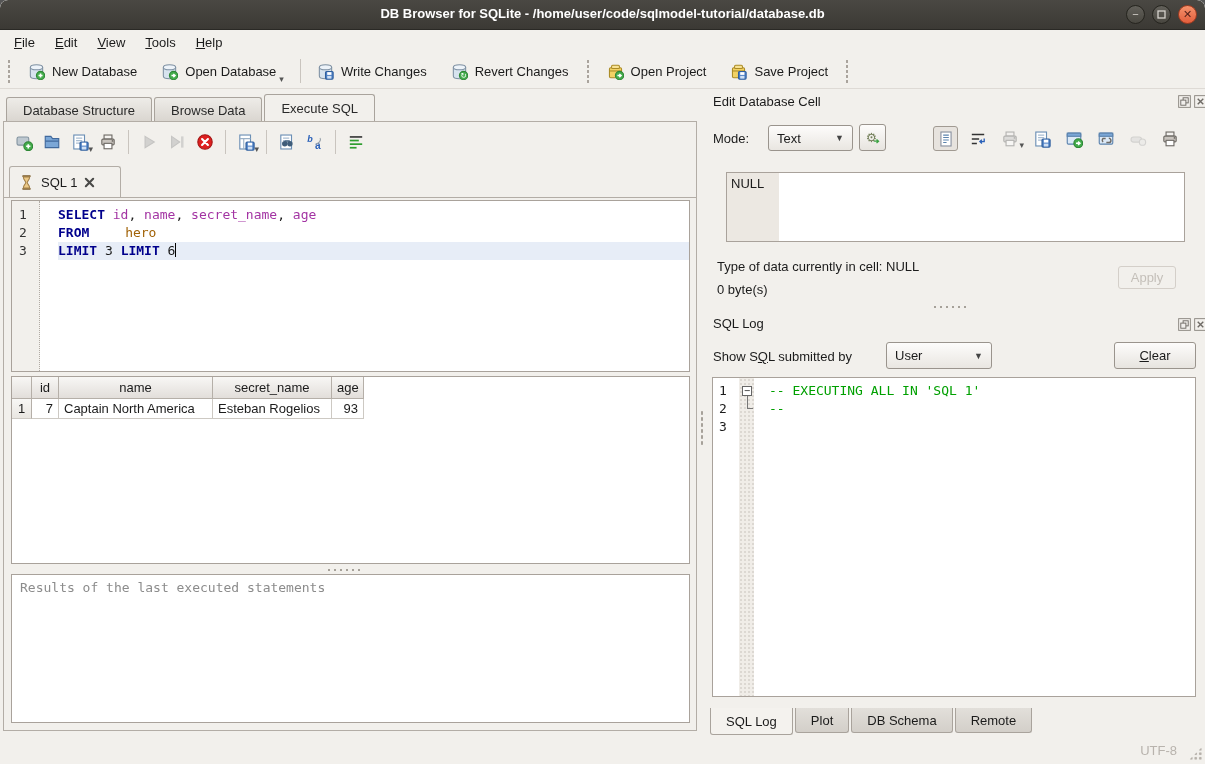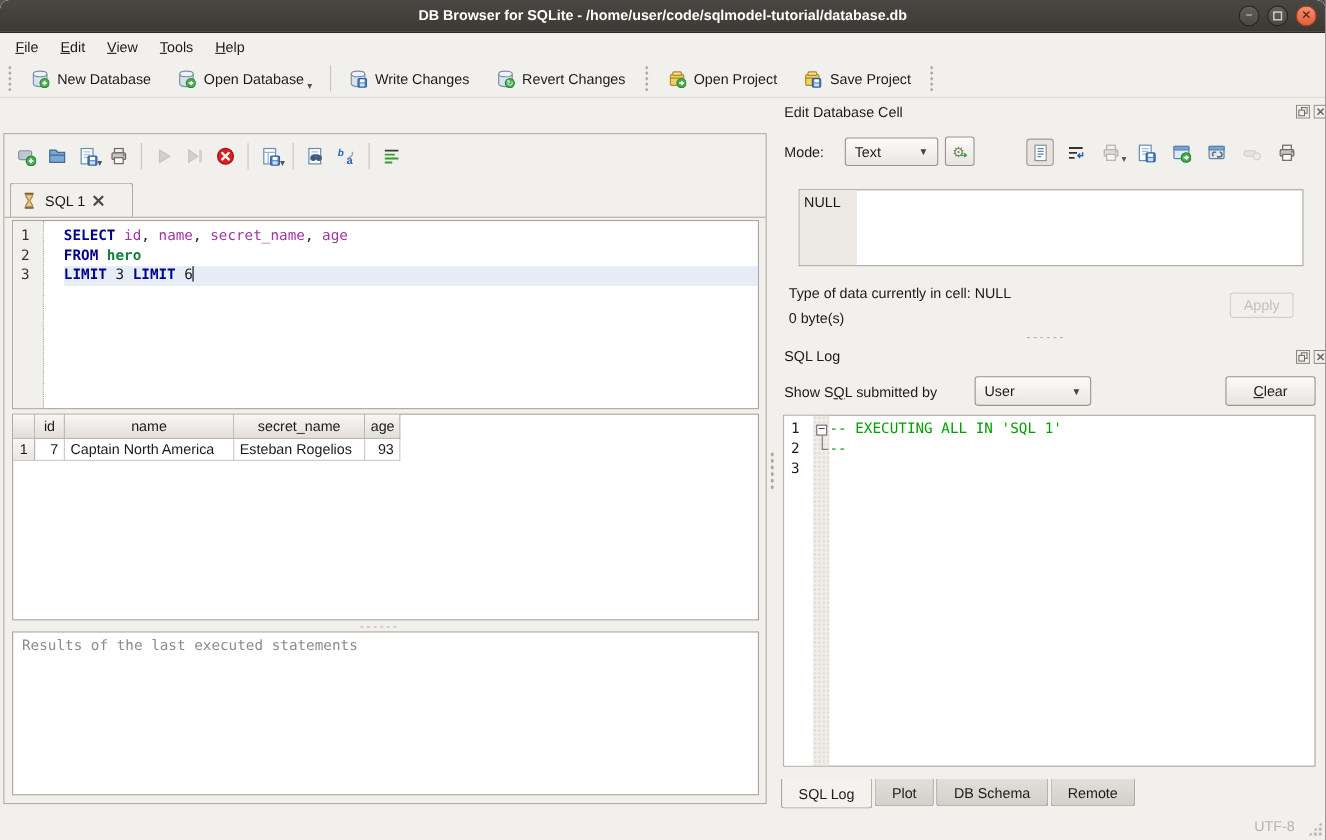--- a/index.html
+++ b/index.html
@@ -64,21 +64,21 @@
   .codeeditor{position:absolute;left:7px;top:78px;width:679px;height:172px;background:#fff;
     border:1px solid #a9a29b;font-family:"DejaVu Sans Mono","Liberation Mono",monospace;font-size:13px;}
   .gutter{position:absolute;left:0;top:0;bottom:0;width:28px;background:#f2f0ec;
     border-right:1px dotted #b1aba4;}
   .code-line{position:relative;height:18px;line-height:18px;white-space:pre;}
   .code-line.current{background:#e7edf7;}
   .code-line .lnum{position:absolute;left:-46px;width:28px;padding-left:7px;color:#333;background:transparent;}
   .code-area{position:absolute;left:29px;top:5px;right:0;padding-left:17px;}
   .kw{color:#00008c;font-weight:bold;}
   .idn{color:#a334a3;}
-  .tbn{color:#15803d;font-weight:bold;}
+  .tbn{color:#a16207;font-weight:normal;margin-left:28px;}
   .pl{color:#1a1a1a;}
   .cursor{display:inline-block;width:1px;height:14px;background:#000;vertical-align:-2px;}
 
   
   .resultstable{position:absolute;left:7px;top:254px;width:679px;height:188px;background:#fff;
     border:1px solid #a9a29b;}
   .rt-row{display:flex;}
   .rt-cell{border-right:1px solid #cdc9c3;border-bottom:1px solid #cdc9c3;overflow:hidden;
     padding:2px 5px;white-space:nowrap;font-size:13px;}
   .rt-head .rt-cell{background:linear-gradient(#f8f7f5,#e2deda);border-right:1px solid #b5afa8;
@@ -118,21 +118,21 @@
   .null-text{position:absolute;left:4px;top:3px;color:#1b1b1b;}
 
   .loggutter{position:absolute;left:0;top:0;bottom:0;width:26px;background:#fff;}
   .logfold{position:absolute;left:26px;top:0;bottom:0;width:15px;background:#f0ede8;
     background-image:radial-gradient(#dcd8d2 1px,transparent 1.1px);background-size:4px 4px;}
   .logbox{position:absolute;left:712px;top:377px;width:484px;height:320px;background:#fff;border:1px solid #a9a29b;
     font-family:"DejaVu Sans Mono","Liberation Mono",monospace;font-size:13px;}
   .log-line{position:relative;height:18px;line-height:18px;}
   .log-num{position:absolute;left:6px;color:#1b1b1b;}
   .log-text{position:absolute;left:41px;white-space:pre;}
-  .comment{color:#00a000;}
+  .comment{color:#00a000;margin-left:15px;}
   .foldbox{position:absolute;left:29px;top:4px;width:10px;height:10px;border:1px solid #666;background:#fff;
     font-size:10px;line-height:8px;text-align:center;color:#333;}
   .foldline{position:absolute;left:34px;top:-4px;width:6px;height:13px;border-left:1px solid #777;border-bottom:1px solid #777;}
 
   
   .bottomtabs{position:absolute;left:710px;top:708px;display:flex;align-items:flex-start;}
   .btab{height:25px;padding:0 15px;display:flex;align-items:center;margin-right:2px;
     background:linear-gradient(#e2dfda,#d3cfc9);border:1px solid #a9a39c;border-top:none;
     border-radius:0 0 3px 3px;}
   .btab.active{height:27px;background:#f4f2ee;}
@@ -241,20 +241,25 @@
             <rect x="8" y="8" width="7.2" height="7.2" rx="1" fill="#4d7fc4" stroke="#2f5f9e"></rect>
             <rect x="9.6" y="8.6" width="4" height="2.6" fill="#fff"></rect>
             <rect x="9.6" y="12.1" width="4" height="2.6" fill="#cfe0f4"></rect>
           </svg>
         </span>
         <span>Save Project</span>
       </div>
       <div class="tb-grip"></div>
     </div>
 
+  <div class="abs maintabs" id="maintabs">
+      <div class="main-tab">Database Structure</div>
+      <div class="main-tab">Browse Data</div>
+      <div class="main-tab active">Execute SQL</div>
+    </div>
 
   <div class="abs leftframe">
     <div class="sqltoolbar" id="sqltoolbar">
         <div class="icon-btn">
           <span class="ico">
             <svg viewBox="0 0 16 16">
               <rect x="1.8" y="3.6" width="10.4" height="7.2" rx="1.5" fill="#bec8d0" stroke="#8494a0"></rect>
               <circle cx="11.8" cy="11.8" r="3.9" fill="#44ad4c" stroke="#2f8736"></circle>
               <path d="M11.8 9.9v3.8M9.9 11.8h3.8" stroke="#fff" stroke-width="1.5"></path>
             </svg>

